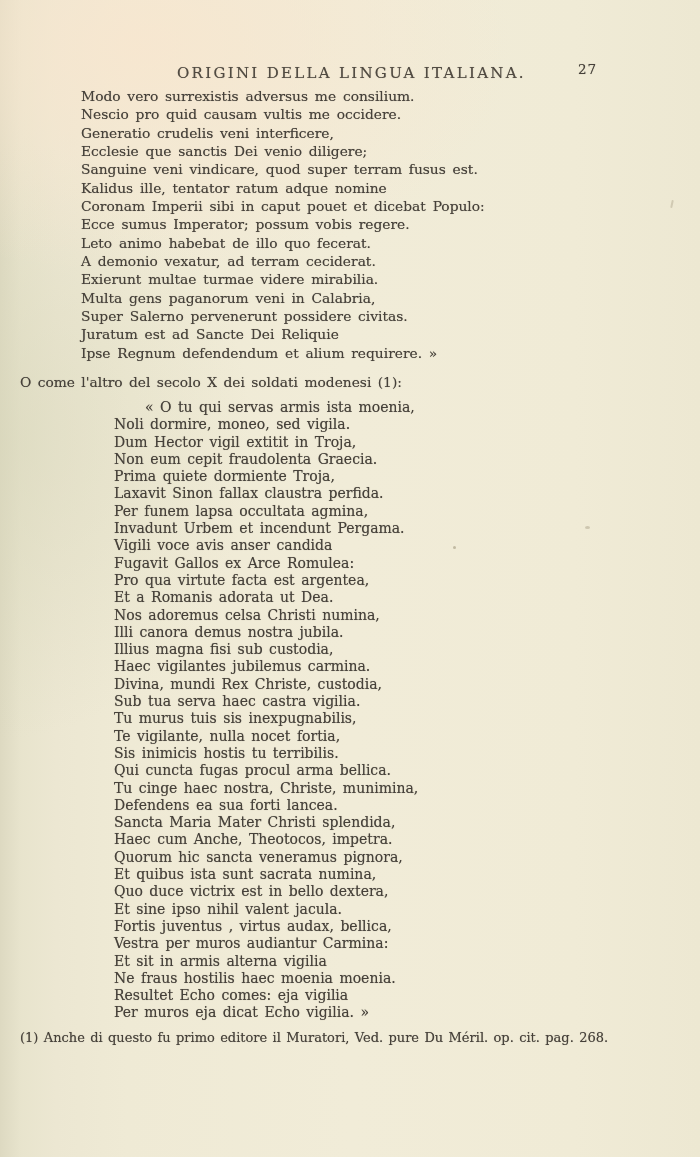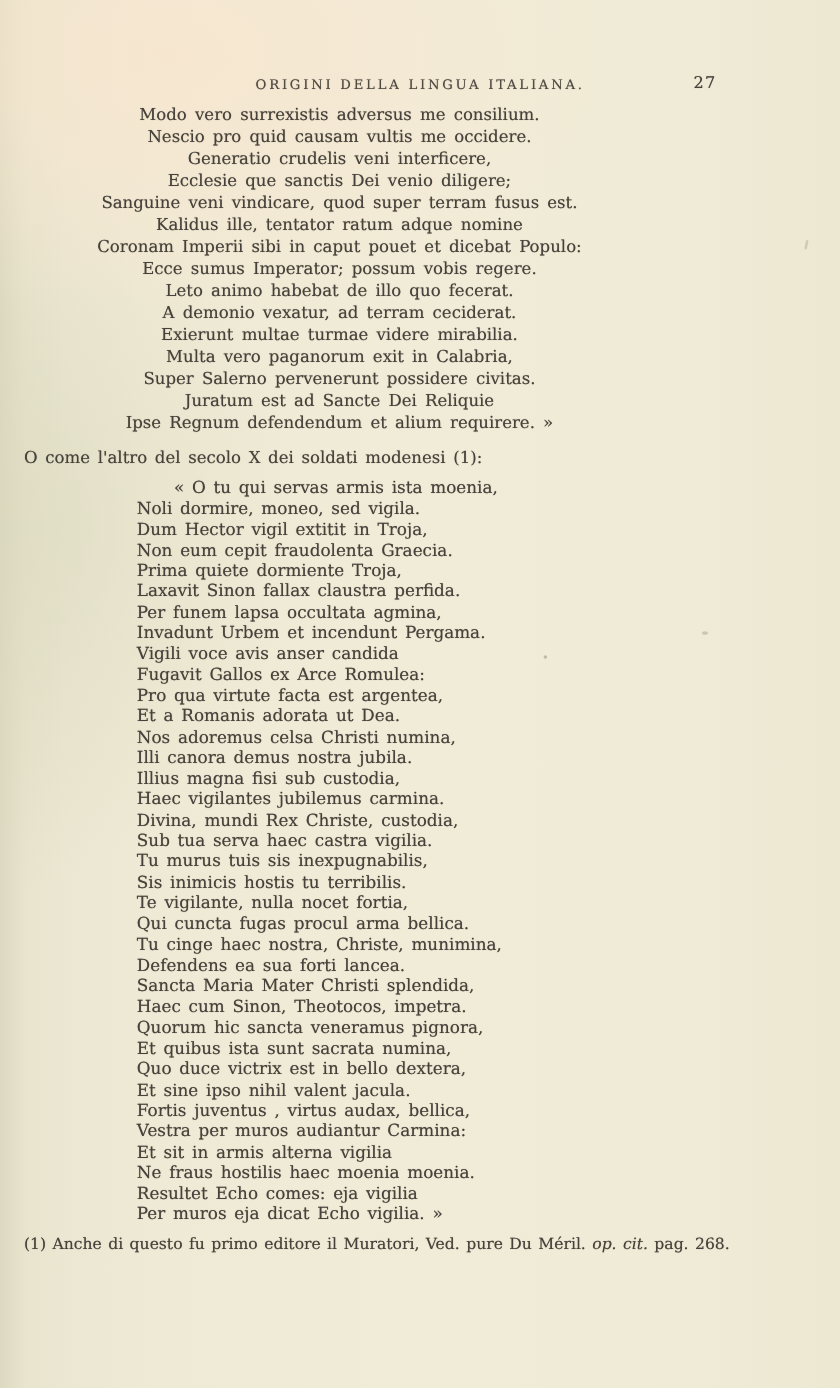--- a/index.html
+++ b/index.html
@@ -13,41 +13,39 @@
     background:
       radial-gradient(ellipse 520px 320px at 20% 4%, rgba(248,230,207,0.85), rgba(248,230,207,0) 72%),
       radial-gradient(ellipse 420px 500px at 0% 38%, rgba(215,214,186,0.55), rgba(215,214,186,0) 60%),
       linear-gradient(90deg, #ddd9c1 0%, #e8e4cd 3%, #ece7d2 8%, #efead5 18%, #f1ecd8 50%, #f0ebd6 82%, #ede8d2 100%);
   }
   .ink { text-shadow: 0 0 0.7px rgba(70,64,55,0.55); }
 
   .running-head {
     position: absolute;
     top: 64px; left: 177px;
-    font-size: 11px;
+    font-size: 15px;
     letter-spacing: 2.3px;
     color: #514b42;
     white-space: nowrap;
-    margin-left: 36px;
   }
   .page-number {
     position: absolute;
     top: 61px; left: 578px;
     font-size: 13.5px;
     letter-spacing: 1px;
   }
 
   .verse-block-1 {
     position: absolute;
     top: 87px; left: 81px;
     font-size: 13.8px;
     line-height: 18.35px;
     word-spacing: 2.4px;
     white-space: nowrap;
-    text-align: center;
   }
   .prose-intro {
     position: absolute;
     top: 374px; left: 20px;
     font-size: 13.8px;
     word-spacing: 2px;
     white-space: nowrap;
   }
   .verse-block-2 {
     position: absolute;
@@ -59,21 +57,21 @@
   }
   .verse-block-2 .line:first-child { padding-left: 31px; }
 
   .footnote {
     position: absolute;
     top: 1030px; left: 20px;
     font-size: 13px;
     word-spacing: 1.2px;
     white-space: nowrap;
   }
-  .footnote .it { font-style: italic; }
+  .footnote .it { }
 
   .speck { position: absolute; background: #9a9277; border-radius: 50%; opacity: .55; }
   .speck-1 { left: 453px; top: 546px; width: 3px; height: 3px; }
   .speck-2 { left: 585px; top: 526px; width: 5px; height: 3px; opacity: .4; }
   .speck-3 { left: 671px; top: 200px; width: 2px; height: 8px; border-radius: 2px; opacity: .35; transform: rotate(12deg); }
 </style>
 </head>
 <body>
 
 <div class="page">
@@ -87,21 +85,21 @@
       <div class="line">Nescio pro quid causam vultis me occidere.</div>
       <div class="line">Generatio crudelis veni interficere,</div>
       <div class="line">Ecclesie que sanctis Dei venio diligere;</div>
       <div class="line">Sanguine veni vindicare, quod super terram fusus est.</div>
       <div class="line">Kalidus ille, tentator ratum adque nomine</div>
       <div class="line">Coronam Imperii sibi in caput pouet et dicebat Populo:</div>
       <div class="line">Ecce sumus Imperator; possum vobis regere.</div>
       <div class="line">Leto animo habebat de illo quo fecerat.</div>
       <div class="line">A demonio vexatur, ad terram ceciderat.</div>
       <div class="line">Exierunt multae turmae videre mirabilia.</div>
-      <div class="line">Multa vero paganorum exit in Calabria,</div>
+      <div class="line">Multa gens paganorum veni in Calabria,</div>
       <div class="line">Super Salerno pervenerunt possidere civitas.</div>
       <div class="line">Juratum est ad Sancte Dei Reliquie</div>
       <div class="line">Ipse Regnum defendendum et alium requirere. »</div>
     </div>
 
   <div class="prose-intro ink">O come l'altro del secolo X dei soldati modenesi (1):</div>
 
   <div class="verse-block-2 ink">
       <div class="line">« O tu qui servas armis ista moenia,</div>
       <div class="line">Noli dormire, moneo, sed vigila.</div>
@@ -115,27 +113,27 @@
       <div class="line">Fugavit Gallos ex Arce Romulea:</div>
       <div class="line">Pro qua virtute facta est argentea,</div>
       <div class="line">Et a Romanis adorata ut Dea.</div>
       <div class="line">Nos adoremus celsa Christi numina,</div>
       <div class="line">Illi canora demus nostra jubila.</div>
       <div class="line">Illius magna fisi sub custodia,</div>
       <div class="line">Haec vigilantes jubilemus carmina.</div>
       <div class="line">Divina, mundi Rex Christe, custodia,</div>
       <div class="line">Sub tua serva haec castra vigilia.</div>
       <div class="line">Tu murus tuis sis inexpugnabilis,</div>
+      <div class="line">Te vigilante, nulla nocet fortia,</div>
       <div class="line">Sis inimicis hostis tu terribilis.</div>
-      <div class="line">Te vigilante, nulla nocet fortia,</div>
       <div class="line">Qui cuncta fugas procul arma bellica.</div>
       <div class="line">Tu cinge haec nostra, Christe, munimina,</div>
       <div class="line">Defendens ea sua forti lancea.</div>
       <div class="line">Sancta Maria Mater Christi splendida,</div>
-      <div class="line">Haec cum Sinon, Theotocos, impetra.</div>
+      <div class="line">Haec cum Anche, Theotocos, impetra.</div>
       <div class="line">Quorum hic sancta veneramus pignora,</div>
       <div class="line">Et quibus ista sunt sacrata numina,</div>
       <div class="line">Quo duce victrix est in bello dextera,</div>
       <div class="line">Et sine ipso nihil valent jacula.</div>
       <div class="line">Fortis juventus , virtus audax, bellica,</div>
       <div class="line">Vestra per muros audiantur Carmina:</div>
       <div class="line">Et sit in armis alterna vigilia</div>
       <div class="line">Ne fraus hostilis haec moenia moenia.</div>
       <div class="line">Resultet Echo comes: eja vigilia</div>
       <div class="line">Per muros eja dicat Echo vigilia. »</div>

